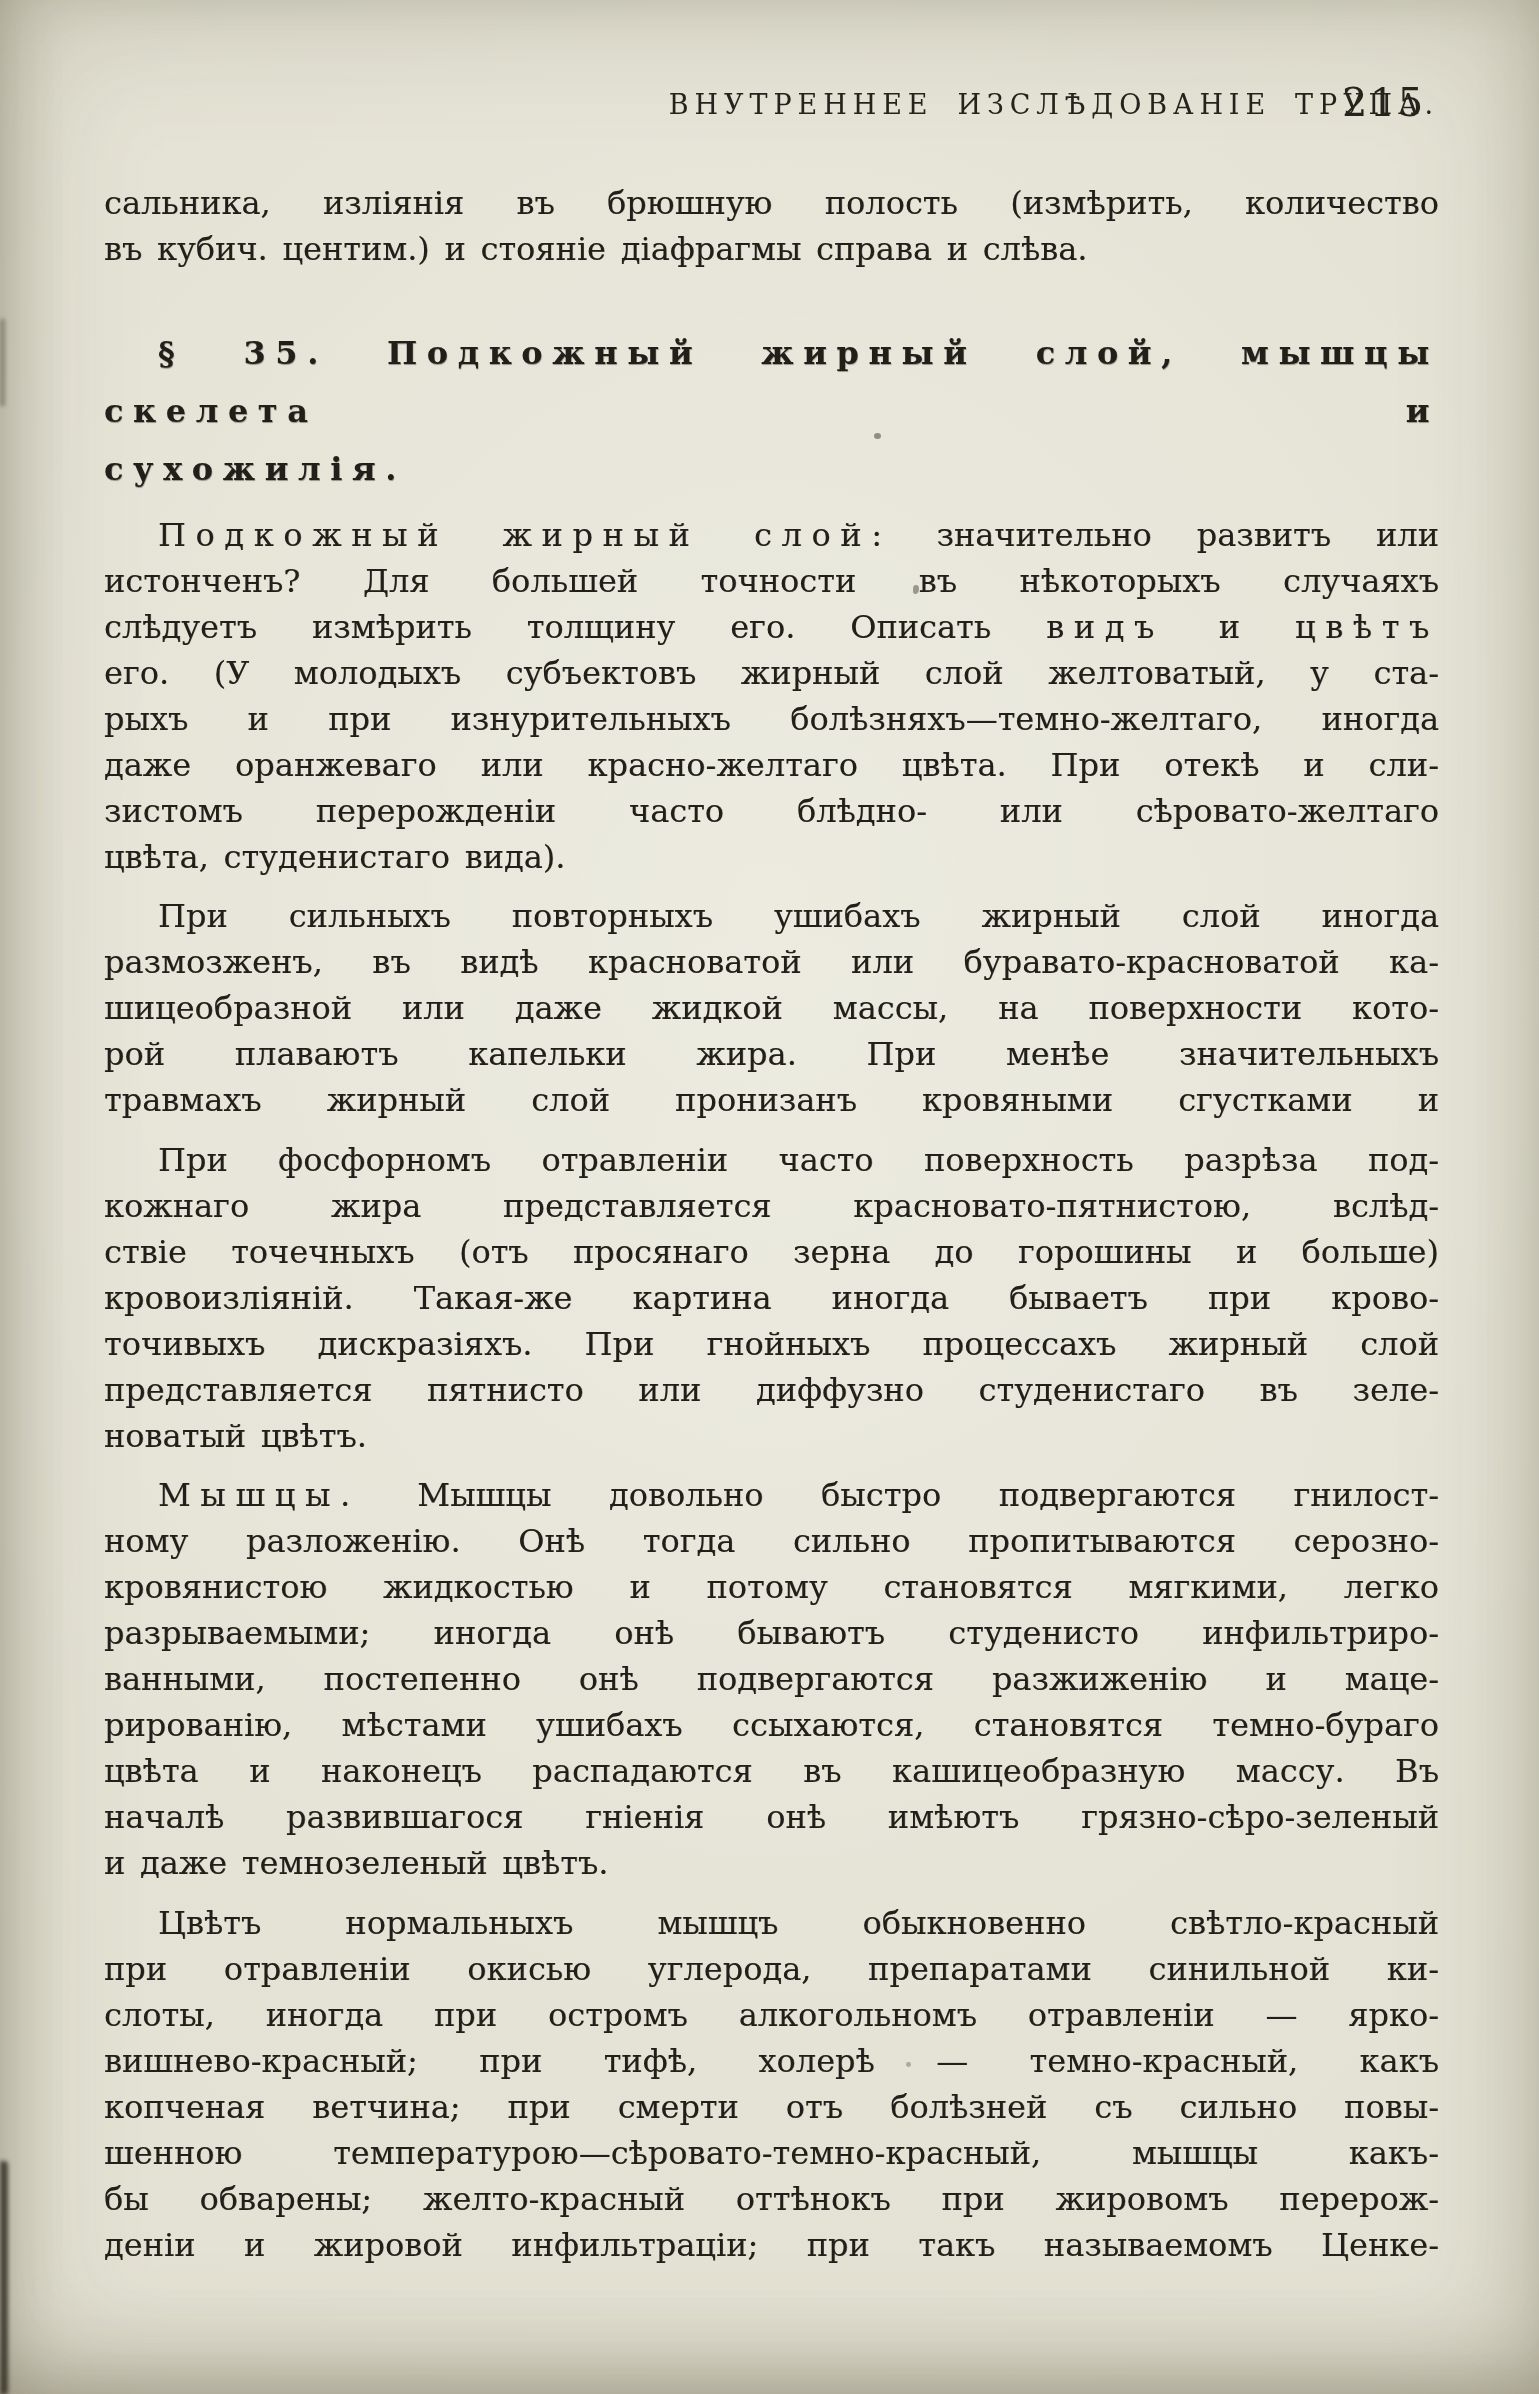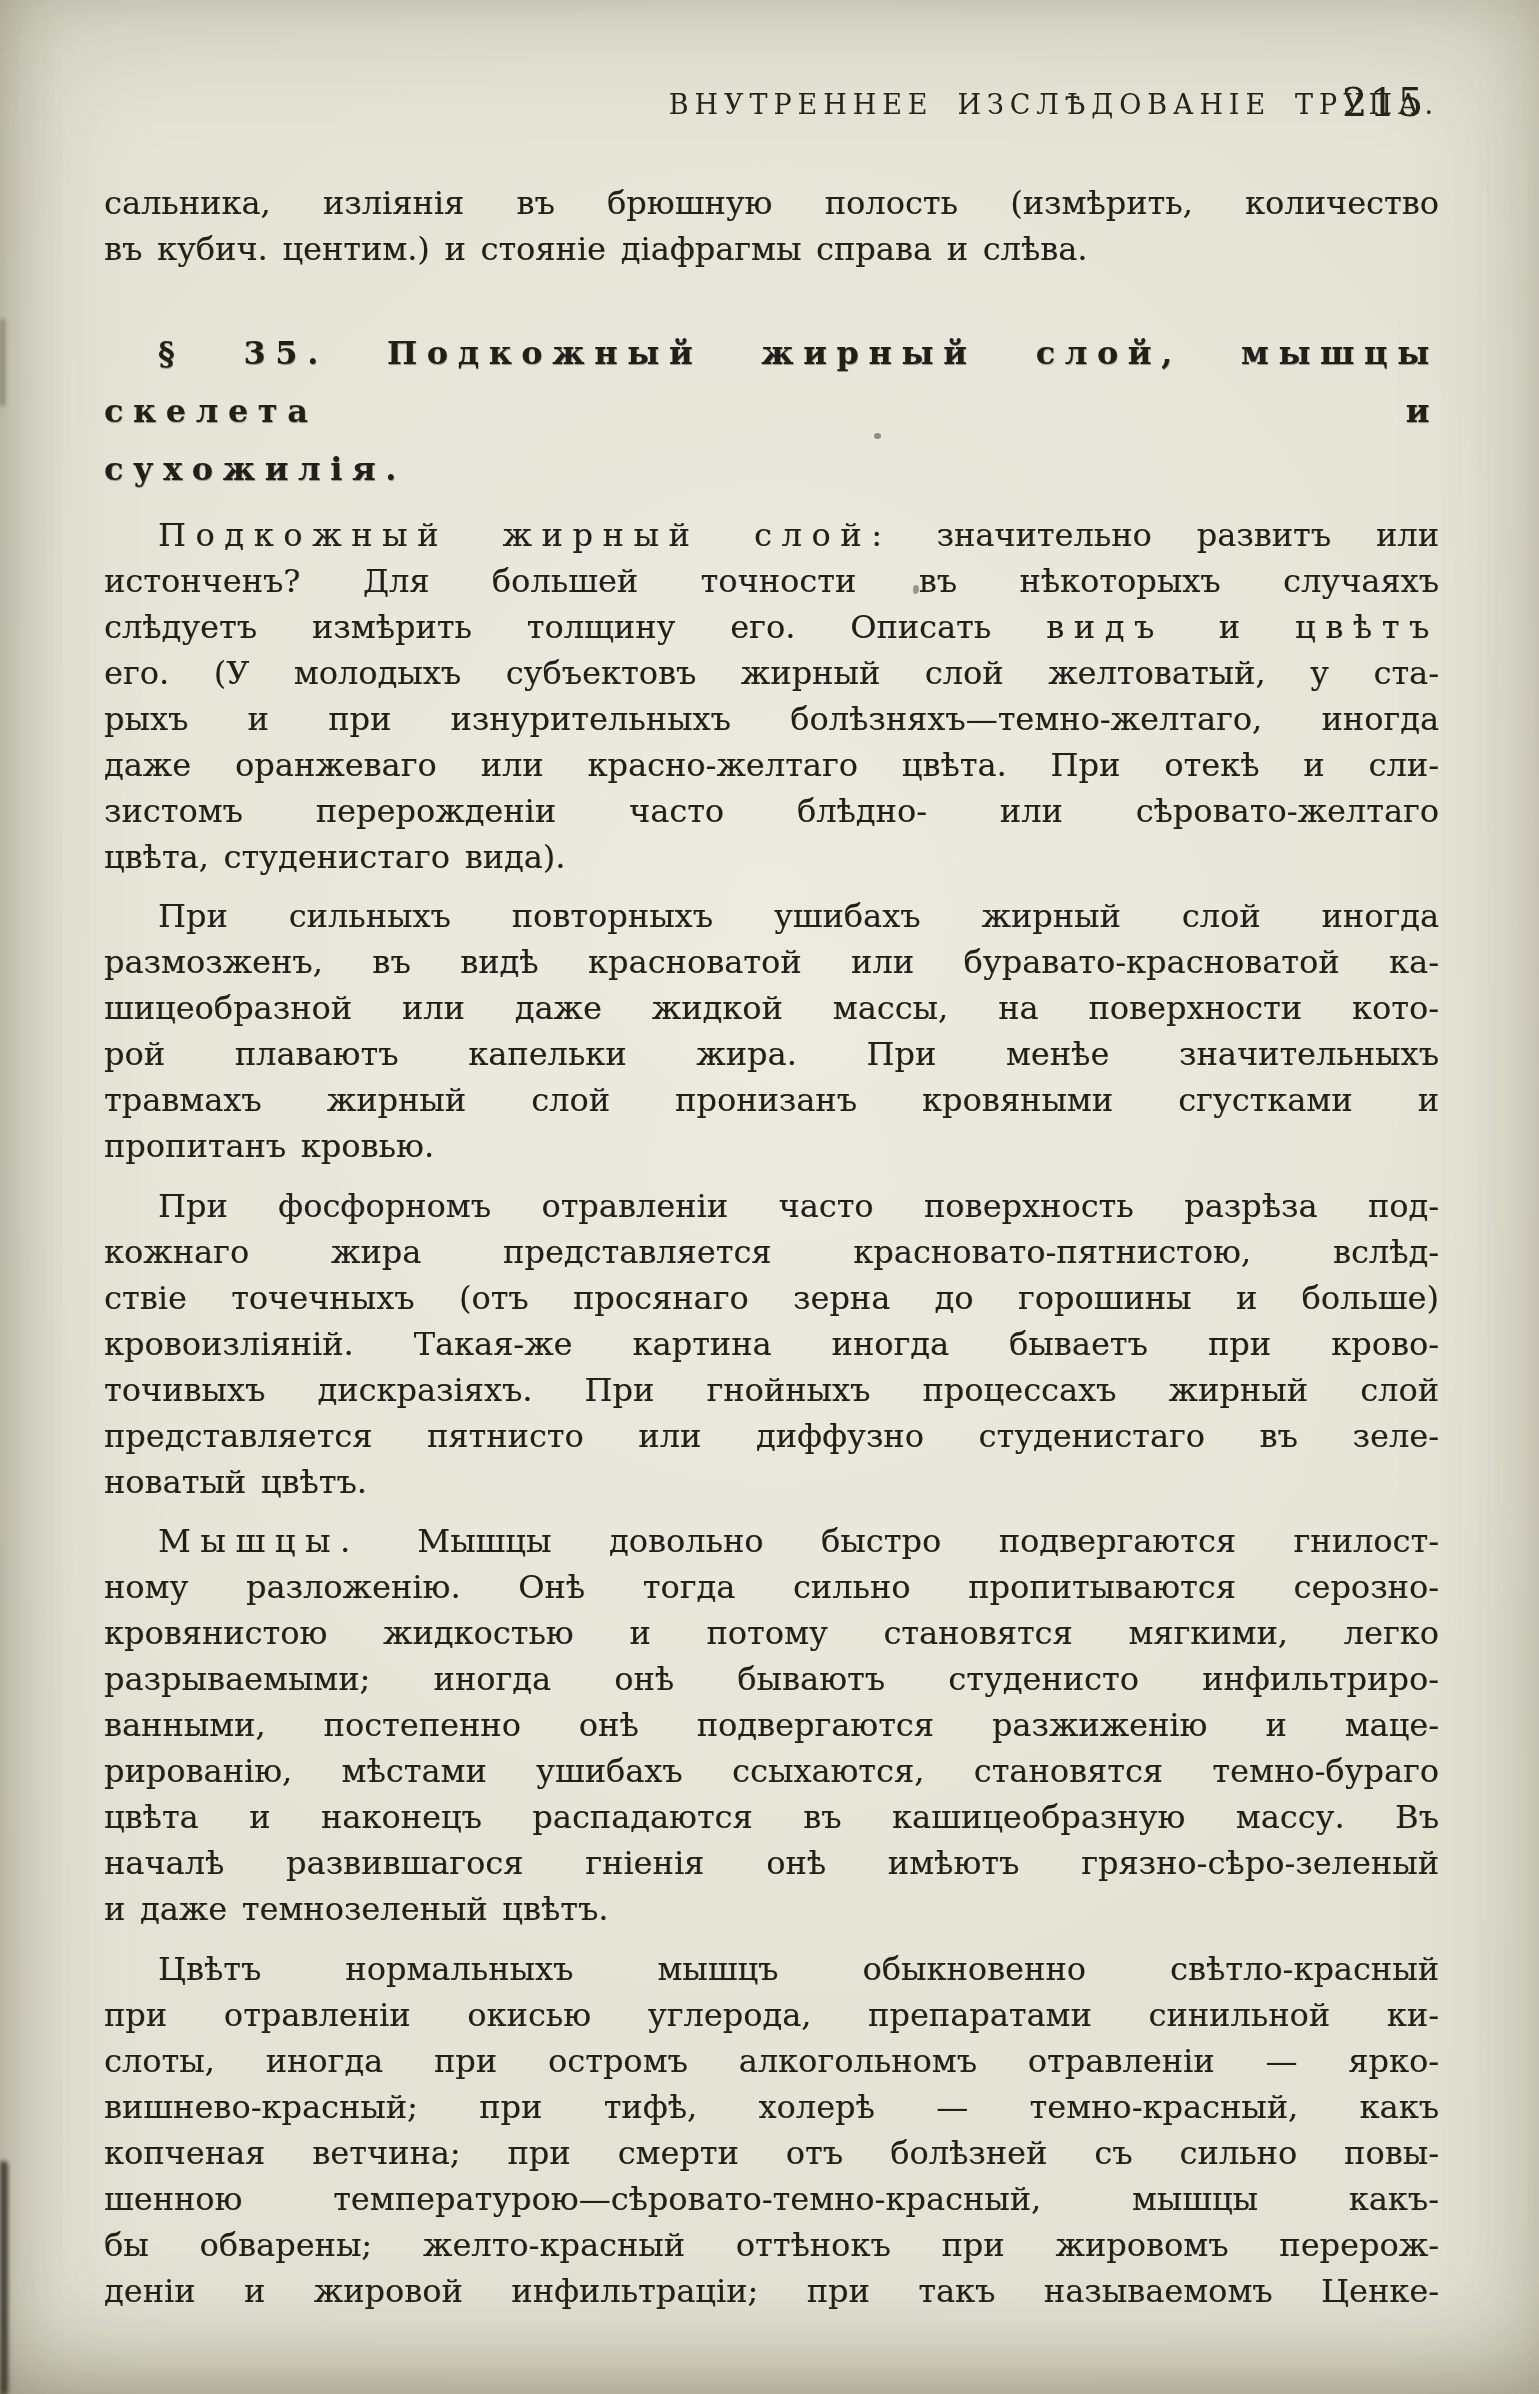--- a/index.html
+++ b/index.html
@@ -114,21 +114,20 @@
           <div class="line"><span>даже оранжеваго или красно-желтаго цвѣта. При отекѣ и сли-</span></div>
           <div class="line"><span>зистомъ перерожденіи часто блѣдно- или сѣровато-желтаго</span></div>
           <div class="line short"><span>цвѣта, студенистаго вида).</span></div>
         </div>
         <div class="block paragraph">
           <div class="line first"><span>При сильныхъ повторныхъ ушибахъ жирный слой иногда</span></div>
           <div class="line"><span>размозженъ, въ видѣ красноватой или буравато-красноватой ка-</span></div>
           <div class="line"><span>шицеобразной или даже жидкой массы, на поверхности кото-</span></div>
           <div class="line"><span>рой плаваютъ капельки жира. При менѣе значительныхъ</span></div>
           <div class="line"><span>травмахъ жирный слой пронизанъ кровяными сгустками и</span></div>
-          <div class="line short"><span>пропитанъ кровью.</span></div>
         </div>
         <div class="block paragraph">
           <div class="line first"><span>При фосфорномъ отравленіи часто поверхность разрѣза под-</span></div>
           <div class="line"><span>кожнаго жира представляется красновато-пятнистою, вслѣд-</span></div>
           <div class="line"><span>ствіе точечныхъ (отъ просянаго зерна до горошины и больше)</span></div>
           <div class="line"><span>кровоизліяній. Такая-же картина иногда бываетъ при крово-</span></div>
           <div class="line"><span>точивыхъ дискразіяхъ. При гнойныхъ процессахъ жирный слой</span></div>
           <div class="line"><span>представляется пятнисто или диффузно студенистаго въ зеле-</span></div>
           <div class="line short"><span>новатый цвѣтъ.</span></div>
         </div>

